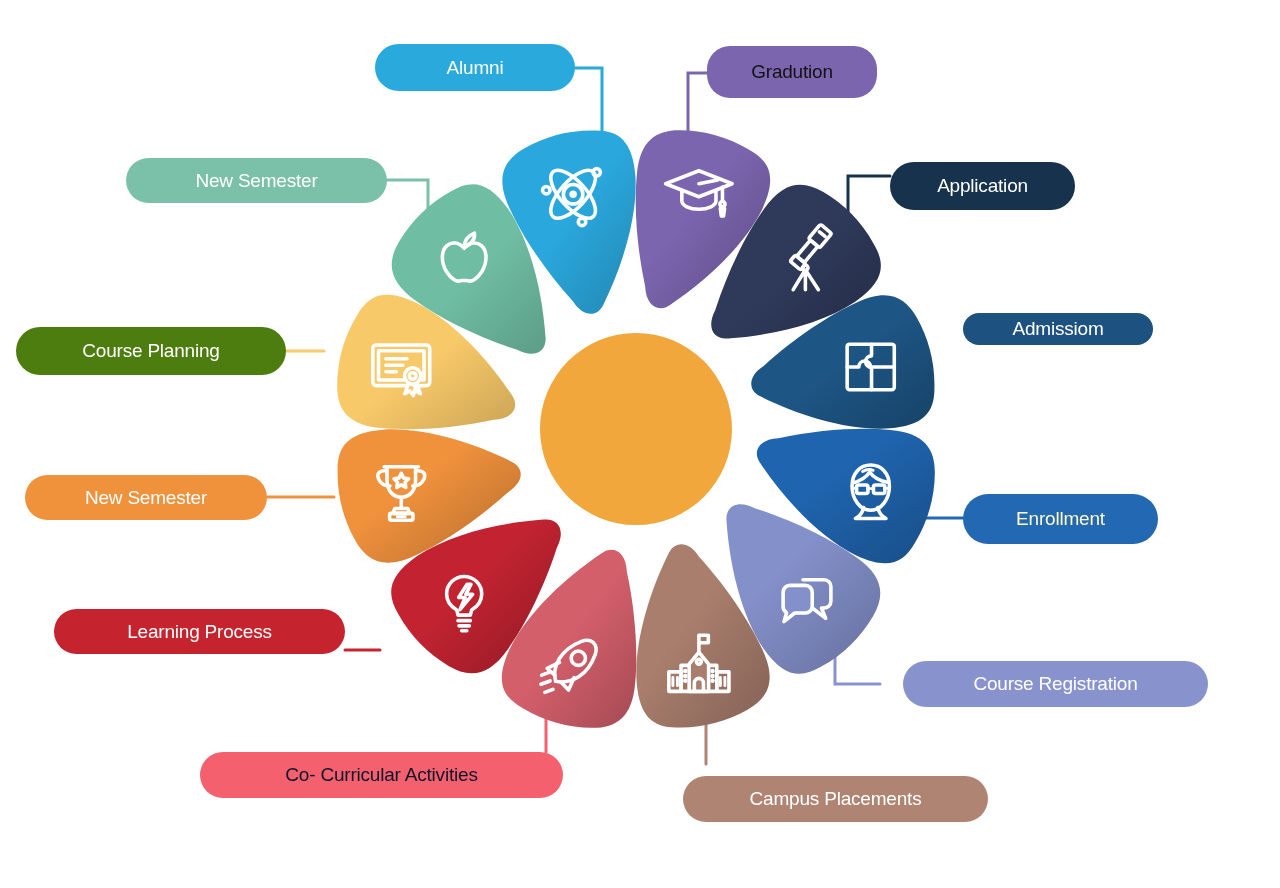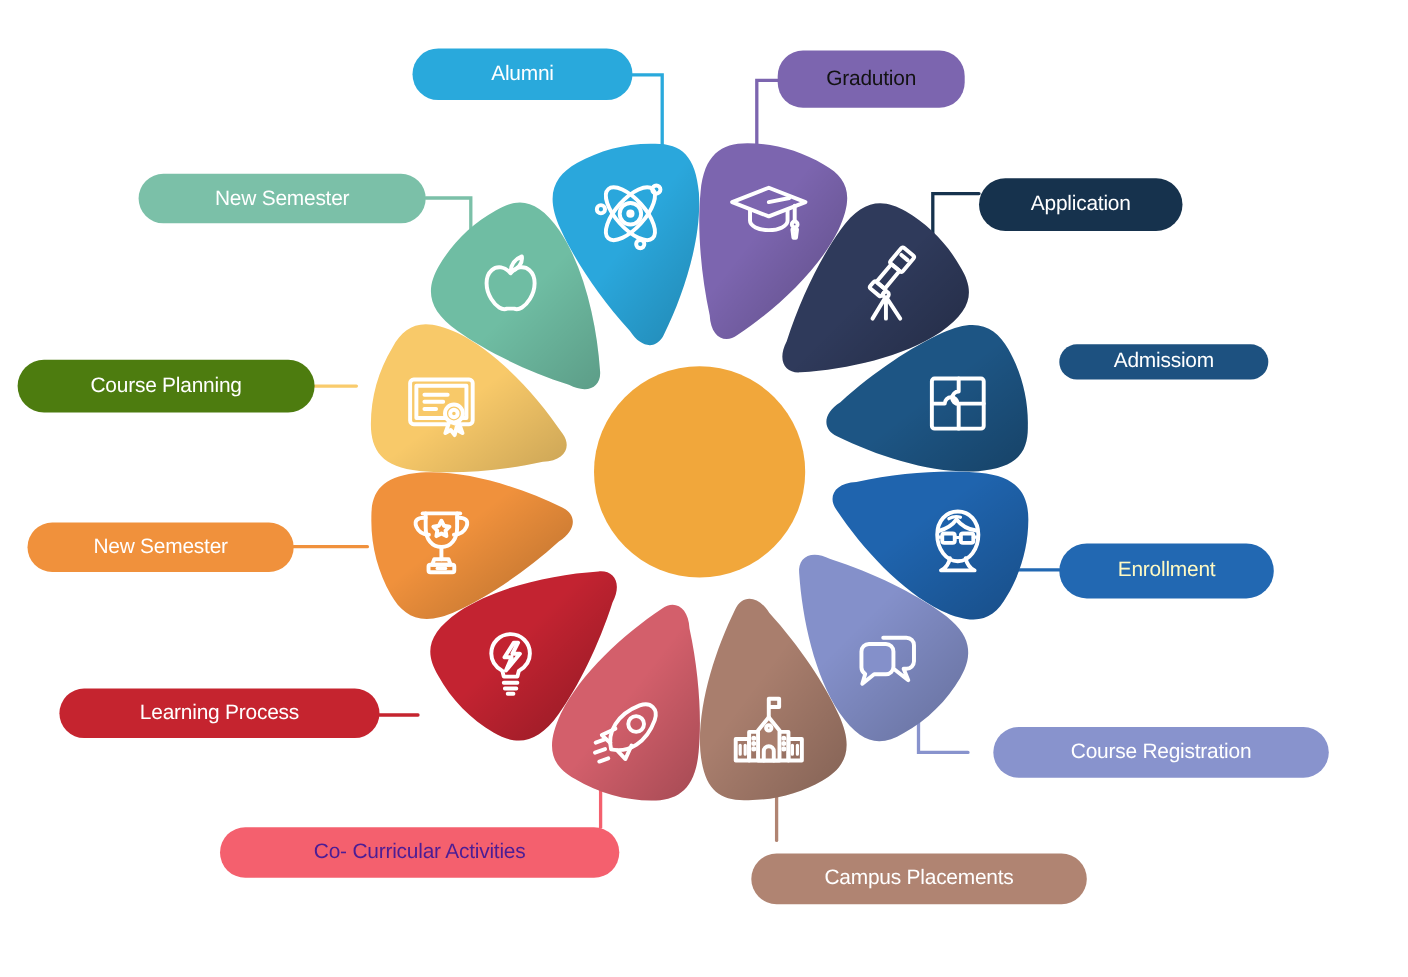--- a/index.html
+++ b/index.html
@@ -276,20 +276,20 @@
       </g>
   </svg>
 
   <div id="layer-pills">
       <div class="pill" style="left: 707px; top: 46px; width: 170px; height: 52px; border-radius: 23px; background: rgb(124, 101, 175); color: rgb(18, 18, 18);">Gradution</div>
       <div class="pill" style="left: 890px; top: 162px; width: 185px; height: 48px; border-radius: 24px; background: rgb(22, 50, 77); color: rgb(255, 255, 255);">Application</div>
       <div class="pill" style="left: 963px; top: 313px; width: 190px; height: 32px; border-radius: 24px; background: rgb(29, 81, 128); color: rgb(255, 255, 255);">Admissiom</div>
       <div class="pill" style="left: 963px; top: 494px; width: 195px; height: 50px; border-radius: 25px; background: rgb(34, 104, 178); color: #fef9c3;">Enrollment</div>
       <div class="pill" style="left: 903px; top: 661px; width: 305px; height: 46px; border-radius: 23px; background: rgb(136, 147, 205); color: rgb(255, 255, 255);">Course Registration</div>
       <div class="pill" style="left: 683px; top: 764px; width: 305px; height: 46px; border-radius: 23px; background: rgb(176, 132, 114); color: rgb(255, 255, 255); margin-top: 12px;">Campus Placements</div>
-      <div class="pill" style="left: 200px; top: 752px; width: 363px; height: 46px; border-radius: 23px; background: rgb(244, 96, 110); color: #4c1d95;">Co- Curricular Activities</div>
-      <div class="pill" style="left: 54px; top: 626px; width: 291px; height: 45px; border-radius: 22.5px; background: rgb(197, 36, 47); color: rgb(255, 255, 255);">Learning Process</div>
+      <div class="pill" style="left: 200px; top: 752px; width: 363px; height: 46px; border-radius: 23px; background: rgb(244, 96, 110); color: #0f172a;">Co- Curricular Activities</div>
+      <div class="pill" style="left: 54px; top: 609px; width: 291px; height: 45px; border-radius: 22.5px; background: rgb(197, 36, 47); color: rgb(255, 255, 255);">Learning Process</div>
       <div class="pill" style="left: 25px; top: 475px; width: 242px; height: 45px; border-radius: 22.5px; background: rgb(240, 145, 60); color: rgb(255, 255, 255);">New Semester</div>
       <div class="pill" style="left: 16px; top: 327px; width: 270px; height: 48px; border-radius: 24px; background: #4d7c0f; color: rgb(255, 255, 255);">Course Planning</div>
       <div class="pill" style="left: 126px; top: 158px; width: 261px; height: 45px; border-radius: 22.5px; background: rgb(123, 192, 168); color: rgb(255, 255, 255);">New Semester</div>
       <div class="pill" style="left: 375px; top: 44px; width: 200px; height: 47px; border-radius: 23.5px; background: rgb(41, 169, 220); color: rgb(255, 255, 255);">Alumni</div>
     </div>
 </div>
 
 </body></html>

